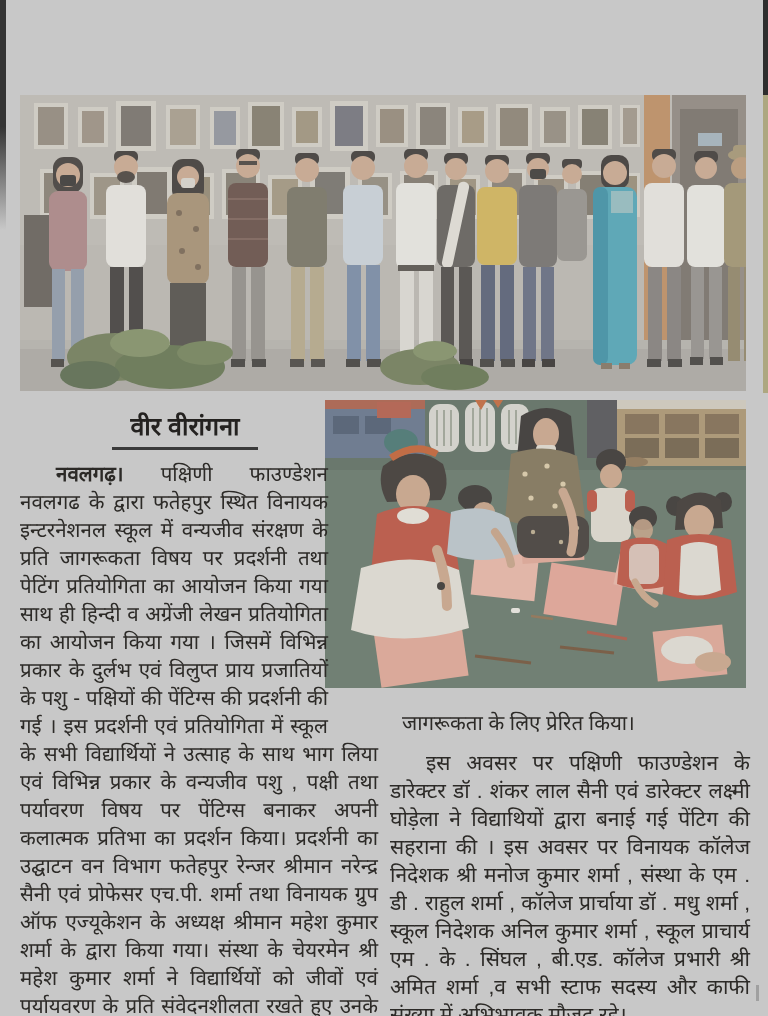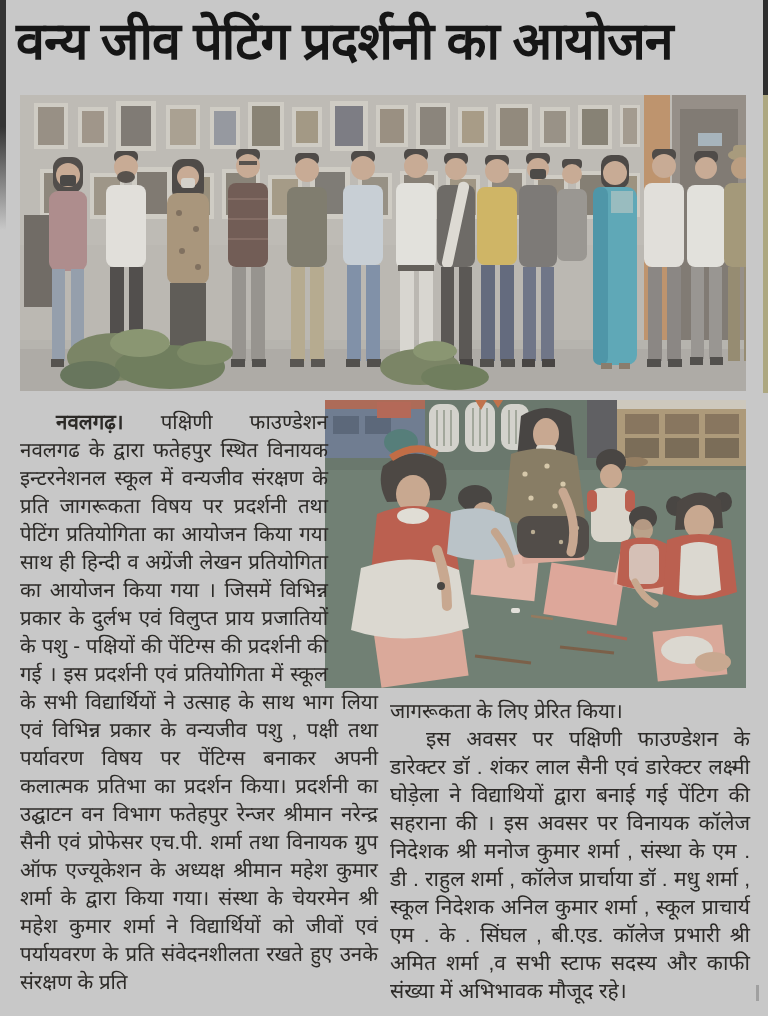--- a/index.html
+++ b/index.html
@@ -33,41 +33,40 @@
     display:inline-block;font-size:25px;font-weight:700;color:#242220;
     padding:0 18px 5px 18px;border-bottom:3px solid #3a3a3a;
   }
 
   .body-text{
     font-size:20.5px;line-height:28px;text-align:justify;margin:0;
     color:#2c2a27;
   }
   .dateline{font-weight:700;margin-left:36px;}
   .wrap-spacer{float:right;width:50px;height:256px;}
-  .cont-line{font-size:20.5px;line-height:28px;margin:0;text-align:left;}
+  .cont-line{font-size:20.5px;line-height:28px;margin:12px;text-align:left;}
   .closing{
     font-size:21px;line-height:28px;text-align:justify;margin:0;
     text-indent:36px;
   }
 
   
   .edge-left{
     position:absolute;left:0;top:0;width:6px;height:230px;
     background:linear-gradient(#343434 55%,rgba(52,52,52,0));
   }
   .edge-right-dark{position:absolute;right:0;top:0;width:5px;height:95px;background:#2e2e2e;}
   .edge-right-olive{position:absolute;right:0;top:95px;width:5px;height:298px;background:#a8a173;opacity:.85;}
   .edge-mark{position:absolute;right:9px;top:985px;width:3px;height:16px;background:#8f8f8f;opacity:.7;}
 </style>
 </head>
 <body>
 
 <div class="page">
 
-  <div class="headline">वन्य जीव पेटिंग प्रदर्शनी का आयोजन</div>
 
   <div class="photo photo1">
     <svg viewBox="0 0 726 296" preserveAspectRatio="none">
 
       <rect width="726" height="296" fill="#b9b5ad"></rect>
       <rect width="726" height="150" fill="#bdb9b1"></rect>
       <rect y="245" width="726" height="51" fill="#a8a59e"></rect>
       <rect y="245" width="726" height="9" fill="#b3b0a8"></rect>
 
       <rect x="624" y="0" width="26" height="245" fill="#bd8757"></rect>
@@ -497,20 +496,23 @@
         <path d="M262 232l40 7" stroke="#a5503c" stroke-width="3"></path>
         <path d="M206 216l22 3" stroke="#8a6a48" stroke-width="2.5"></path>
         <rect x="186" y="208" width="9" height="5" rx="2" fill="#e8e6de"></rect>
       </g>
 
       <rect width="421" height="288" fill="#c6c6c6" opacity="0.18"></rect>
     </svg>
   </div>
 
   <div class="leftcol">
+    <div class="subhead-row">
+      <span class="subheading">वीर वीरांगना</span>
+    </div>
     <div>
       <div class="wrap-spacer"></div>
       <p class="body-text"><b class="dateline">नवलगढ़।</b> <span>पक्षिणी फाउण्डेशन नवलगढ के द्वारा फतेहपुर स्थित विनायक इन्टरनेशनल स्कूल में वन्यजीव संरक्षण के प्रति जागरूकता विषय पर प्रदर्शनी तथा पेटिंग प्रतियोगिता का आयोजन किया गया साथ ही हिन्दी व अग्रेंजी लेखन प्रतियोगिता का आयोजन किया गया । जिसमें विभिन्न प्रकार के दुर्लभ एवं विलुप्त प्राय प्रजातियों के पशु - पक्षियों की पेंटिग्स की प्रदर्शनी की गई । इस प्रदर्शनी एवं प्रतियोगिता में स्कूल के सभी विद्यार्थियों ने उत्साह के साथ भाग लिया एवं विभिन्न प्रकार के वन्यजीव पशु , पक्षी तथा पर्यावरण विषय पर पेंटिग्स बनाकर अपनी कलात्मक प्रतिभा का प्रदर्शन किया। प्रदर्शनी का उद्घाटन वन विभाग फतेहपुर रेन्जर श्रीमान नरेन्द्र सैनी एवं प्रोफेसर एच.पी. शर्मा तथा विनायक ग्रुप ऑफ एज्यूकेशन के अध्यक्ष श्रीमान महेश कुमार शर्मा के द्वारा किया गया। संस्था के चेयरमेन श्री महेश कुमार शर्मा ने विद्यार्थियों को जीवों एवं पर्यायवरण के प्रति संवेदनशीलता रखते हुए उनके संरक्षण के प्रति</span></p>
     </div>
   </div>
 
   <div class="rightcol">
     <p class="cont-line">जागरूकता के लिए प्रेरित किया।</p>
     <p class="closing">इस अवसर पर पक्षिणी फाउण्डेशन के डारेक्टर डॉ . शंकर लाल सैनी एवं डारेक्टर लक्ष्मी घोड़ेला ने विद्याथियों द्वारा बनाई गई पेंटिग की सहराना की । इस अवसर पर विनायक कॉलेज निदेशक श्री मनोज कुमार शर्मा , संस्था के एम . डी . राहुल शर्मा , कॉलेज प्रार्चाया डॉ . मधु शर्मा , स्कूल निदेशक अनिल कुमार शर्मा , स्कूल प्राचार्य एम . के . सिंघल , बी.एड. कॉलेज प्रभारी श्री अमित शर्मा ,व सभी स्टाफ सदस्य और काफी संख्या में अभिभावक मौजूद रहे।</p>
   </div>

